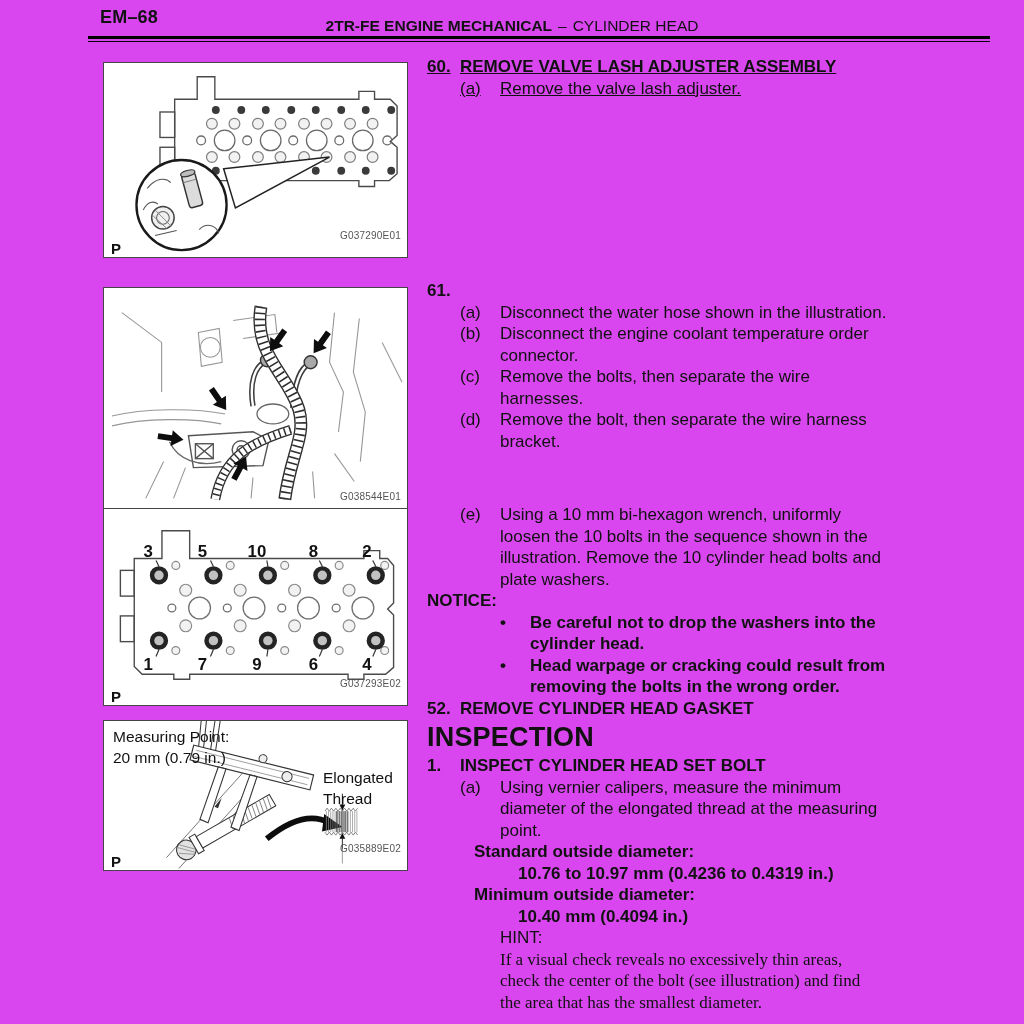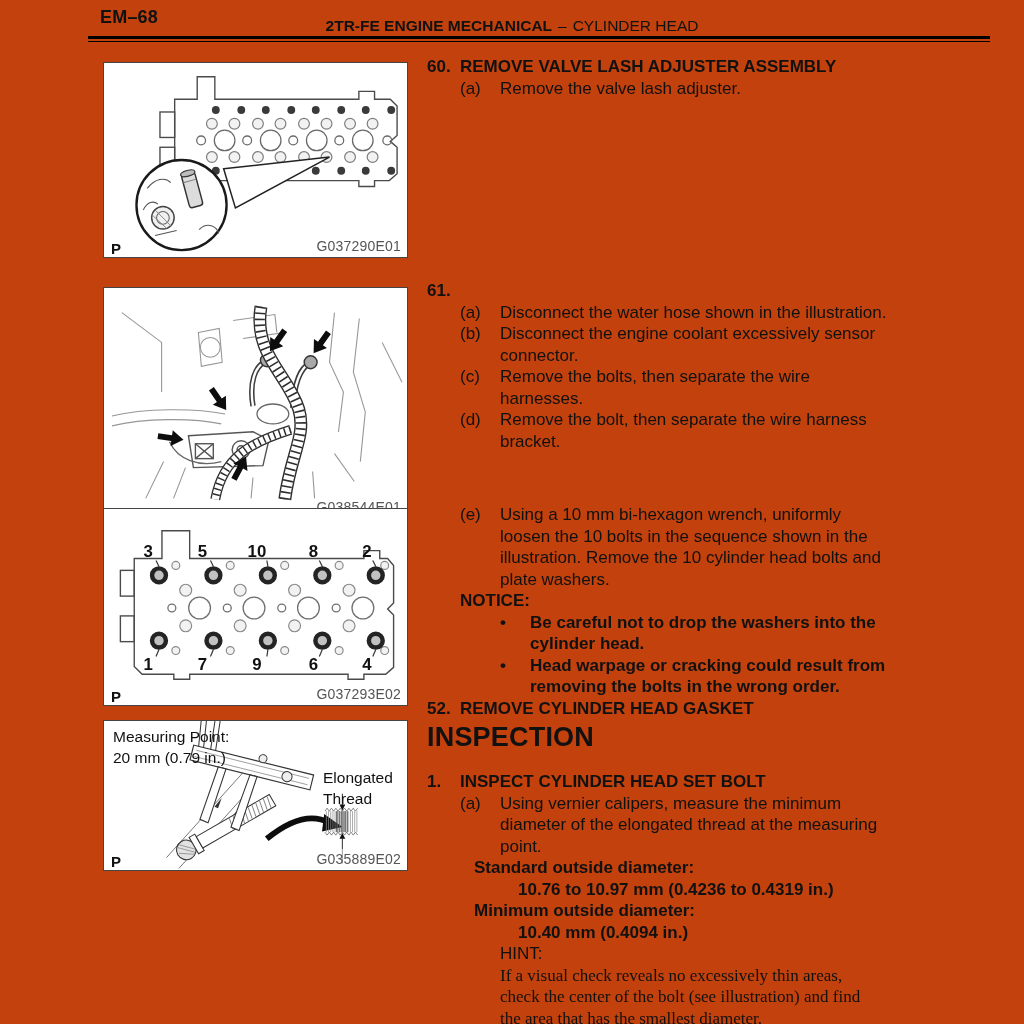--- a/index.html
+++ b/index.html
@@ -1,53 +1,53 @@
 <!DOCTYPE html>
 <html><head>
 <meta charset="utf-8">
 <style>
   html,body{margin:0;padding:0;background:#fff;}
   body{width:1024px;height:1024px;font-family:"Liberation Sans",sans-serif;color:#111;}
-  .page{position:relative;width:1024px;height:1024px;background:#c2410c;overflow:hidden;}
+  .page{position:relative;width:1024px;height:1024px;background:#d946ef;overflow:hidden;}
 
   
   .pagenum{position:absolute;left:100px;top:7px;font-size:18px;font-weight:bold;letter-spacing:.2px;}
   .htitle{position:absolute;left:0;right:0;top:17px;text-align:center;font-size:15.5px;}
   .htitle .b{font-weight:bold;}
   .htitle .sep{padding:0 6px;}
   .hrule{position:absolute;left:88px;right:34px;top:36px;height:2px;border-top:3px solid #000;border-bottom:1px solid #000;}
 
   
   .fig{position:absolute;left:103px;width:305px;border:1.6px solid #454545;background:#fff;box-sizing:border-box;}
   #fig1{top:62px;height:196px;}
   #fig2{top:287px;height:232px;}
   #fig3{top:508px;height:198px;}
   #fig4{top:720px;height:151px;}
   .fig svg{position:absolute;left:0;top:0;width:100%;height:100%;}
   .pmark{position:absolute;left:7px;bottom:0px;font-size:15px;font-weight:bold;}
-  .figcode{position:absolute;right:6px;bottom:3px;font-size:14px;color:#555;letter-spacing:.2px;}
+  .figcode{position:absolute;right:6px;bottom:16px;font-size:10px;color:#555;letter-spacing:.2px;}
   .mlabel{position:absolute;left:9px;top:5px;font-size:15.5px;line-height:21px;white-space:pre-line;}
   .elabel{position:absolute;left:219px;top:46px;width:84px;font-size:15.5px;line-height:21px;white-space:pre-line;}
   .hmark{position:absolute;left:8px;bottom:5px;line-height:0;}
   .fig svg text{font-family:"Liberation Sans",sans-serif;font-size:17px;font-weight:600;fill:#111;}
 
   
   .sec{position:absolute;left:427px;width:560px;font-size:17px;line-height:21.5px;}
-  #secA{top:56px;} #secB{top:280px;} #secC{top:504px;}
+  #secA{top:56px;text-decoration:underline;} #secB{top:280px;} #secC{top:504px;}
   .trow{display:flex;font-weight:bold;}
   .trow .n{width:33px;flex:none;}
   .items{margin-left:33px;}
   .item{display:flex;}
   .item .lab{width:40px;flex:none;}
   .item .txt{flex:1;white-space:pre-line;}
-  .notice{margin-left:33px;font-weight:bold;}
+  .notice{font-weight:bold;}
   .bullet{display:flex;margin-left:73px;font-weight:bold;}
   .bullet .dot{width:30px;flex:none;}
   .bullet .txt{flex:1;white-space:pre-line;}
-  .insp{font-size:27px;font-weight:bold;line-height:30px;margin:3px 0 19px 0;letter-spacing:.2px;}
+  .insp{font-size:27px;font-weight:bold;line-height:30px;margin:3px 0 3px 0;letter-spacing:.2px;}
   .spec{margin-left:47px;font-weight:bold;}
   .specval{margin-left:91px;font-weight:bold;}
   .hintlab{margin-left:73px;}
   .hinttxt{margin-left:73px;white-space:pre-line;font-family:Liberation Serif, serif;}
 </style>
 </head>
 <body>
 
 <div class="page">
 
@@ -395,21 +395,21 @@
     <div class="trow">
       <span class="n">61.</span>
     </div>
     <div class="items">
       <div class="item">
         <span class="lab">(a)</span>
         <span class="txt">Disconnect the water hose shown in the illustration.</span>
       </div>
       <div class="item">
         <span class="lab">(b)</span>
-        <span class="txt">Disconnect the engine coolant excessively sensor
+        <span class="txt">Disconnect the engine coolant temperature order
 connector.</span>
       </div>
       <div class="item">
         <span class="lab">(c)</span>
         <span class="txt">Remove the bolts, then separate the wire
 harnesses.</span>
       </div>
       <div class="item">
         <span class="lab">(d)</span>
         <span class="txt">Remove the bolt, then separate the wire harness

